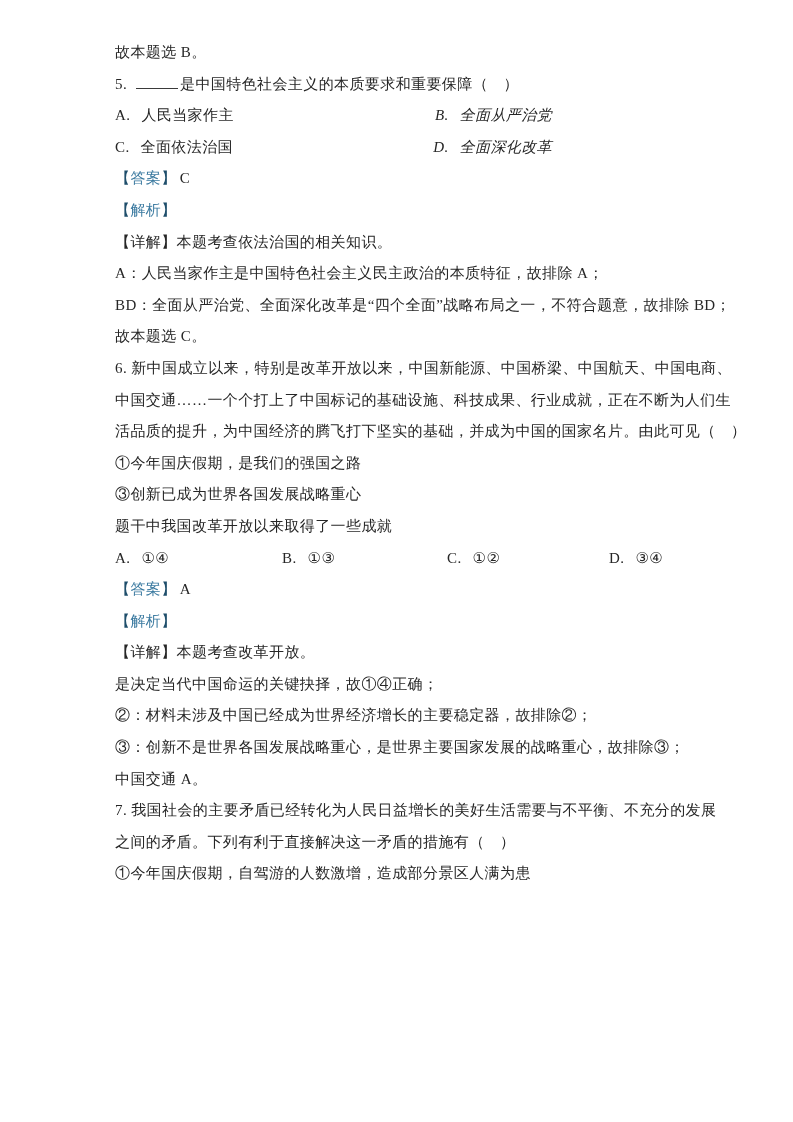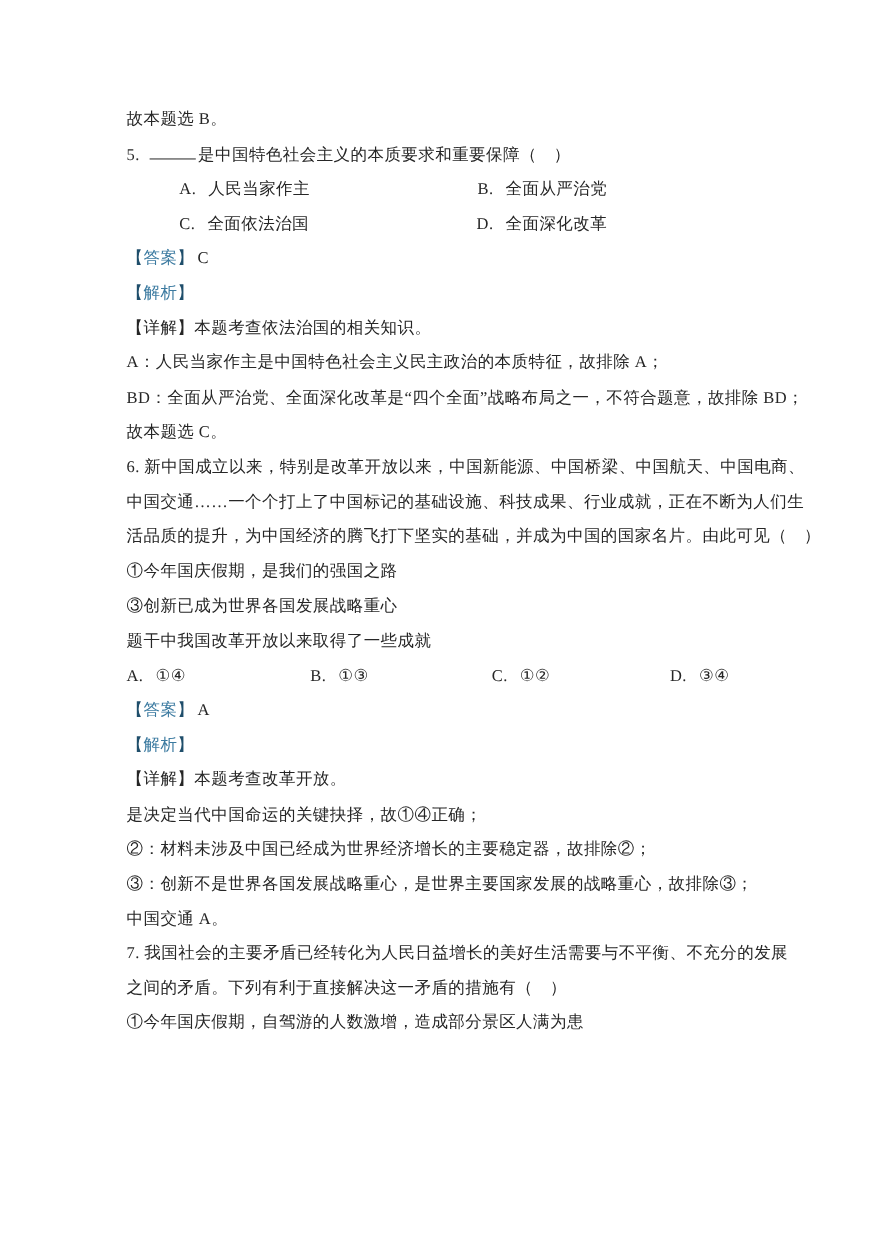--- a/index.html
+++ b/index.html
@@ -7,21 +7,21 @@
     padding: 0;
     background: #ffffff;
     width: 793px;
     height: 1122px;
     overflow: hidden;
   }
   .page {
     box-sizing: border-box;
     width: 652px;
     height: 1122px;
-    padding: 94px 100px 0 115px;
+    padding: 37px 100px 0 115px;
     font-family: "Liberation Serif", "DejaVu Serif", serif;
     color: #262626;
     background: #ffffff;
   }
   .line {
     margin: 0;
     font-size: 15px;
     line-height: 31.6px;
     letter-spacing: 0.4px;
     white-space: nowrap;
@@ -29,22 +29,22 @@
   .qnum { margin-right: 9px; }
   .blank {
     display: inline-block;
     width: 42px;
     height: 14px;
     border-bottom: 1.2px solid #3a3a3a;
     margin-right: 2px;
   }
   
   .opt2-row { display: flex; }
-  .opt2-row .opt-cell { width: 328px; margin-left: 48px; }
-  .opt2-row .opt-cell:last-child { width: auto; }
+  .opt2-row .opt-cell { width: 328px; }
+  .opt2-row .opt-cell:last-child { width: auto; font-style: italic; }
   
   .opt4-row { display: grid; grid-template-columns: 167px 165px 162px auto; }
   .opt-label { margin-right: 11px; }
   
   .blab-bracket { color: #1f4e6b; }
   .blab-text { color: #3b7aa0; margin-top: 16px; }
   .ans-letter { margin-left: 3px; }
 </style>
 </head>
 <body>

